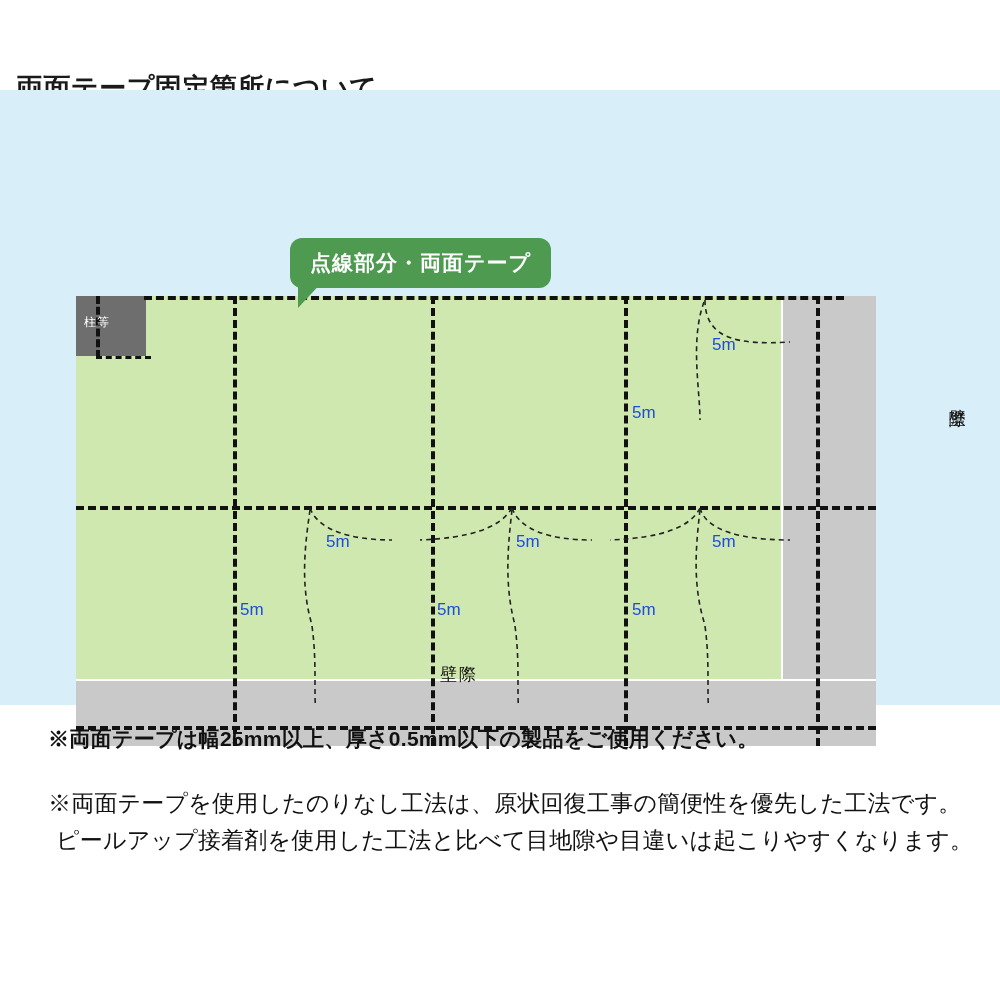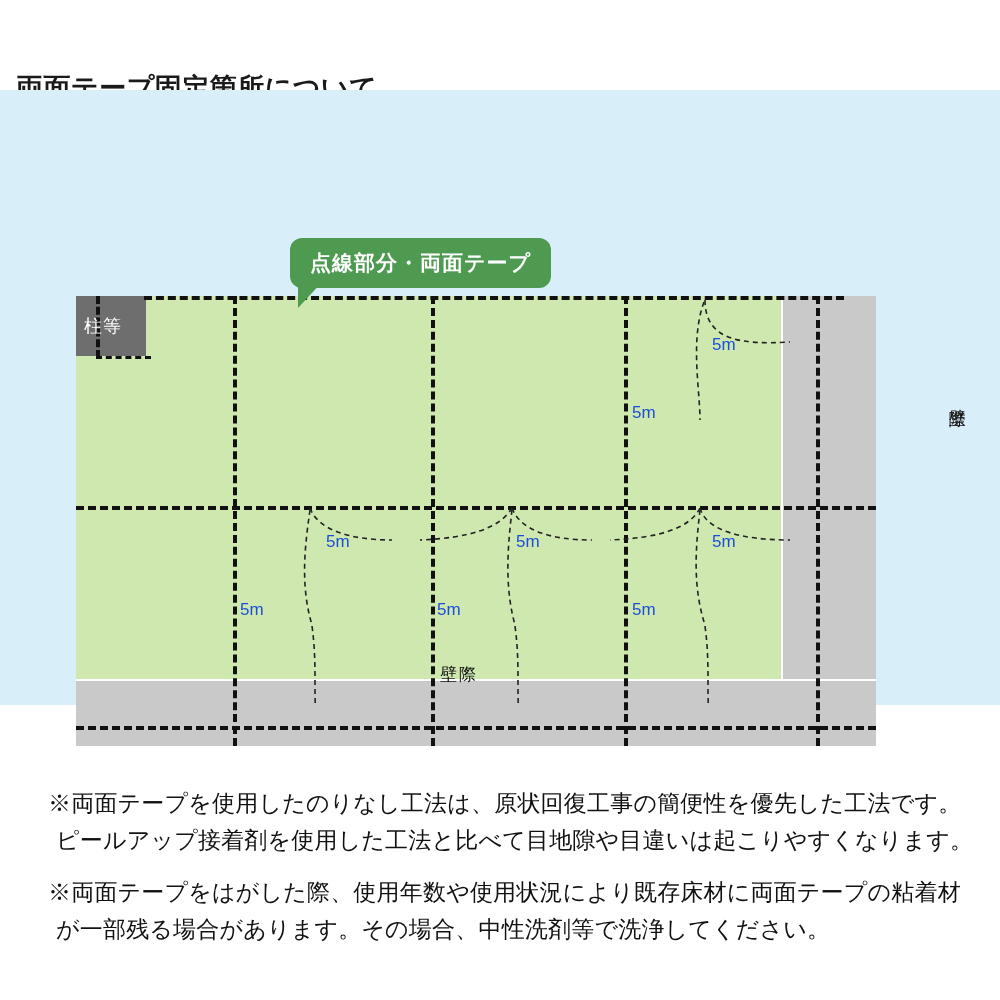--- a/index.html
+++ b/index.html
@@ -50,21 +50,21 @@
     background:#c9c9c9;
   }
 
   
   .pillar{
     position:absolute;left:0;top:90px;width:70px;height:60px;
     background:#6e6e6e;
   }
   .pillar-label{
     position:absolute;left:8px;top:108px;
-    font-size:18px;color:#ffffff;
+    font-size:12px;color:#ffffff;
     letter-spacing:1px;
   }
 
   
   .hline{
     position:absolute;height:0;border-top:4px dashed #111111;
   }
   .vline{
     position:absolute;width:0;border-left:4px dashed #111111;
   }
@@ -202,24 +202,21 @@
     <div class="m5" style="left:712px;top:442px;">5m</div>
     <div class="m5" style="left:240px;top:510px;">5m</div>
     <div class="m5" style="left:437px;top:510px;">5m</div>
     <div class="m5" style="left:632px;top:510px;">5m</div>
 
   </div>
 
   <div class="wall-right">壁際</div>
   <div class="wall-bottom">壁際</div>
 
+  <div class="note-bold">※両面テープは幅25mm以上、厚さ0.5mm以下の製品をご使用ください。</div>
 
   <div class="note" id="note1">
     <span>※両面テープを使用したのりなし工法は、原状回復工事の簡便性を優先した工法です。</span>
     <span class="indent">ピールアップ接着剤を使用した工法と比べて目地隙や目違いは起こりやすくなります。</span>
   </div>
 
-  <div class="note" id="note2">
-    <span>※両面テープをはがした際、使用年数や使用状況により既存床材に両面テープの粘着材</span>
-    <span class="indent">が一部残る場合があります。その場合、中性洗剤等で洗浄してください。</span>
-  </div>
 
 </div>
 
 </body></html>

